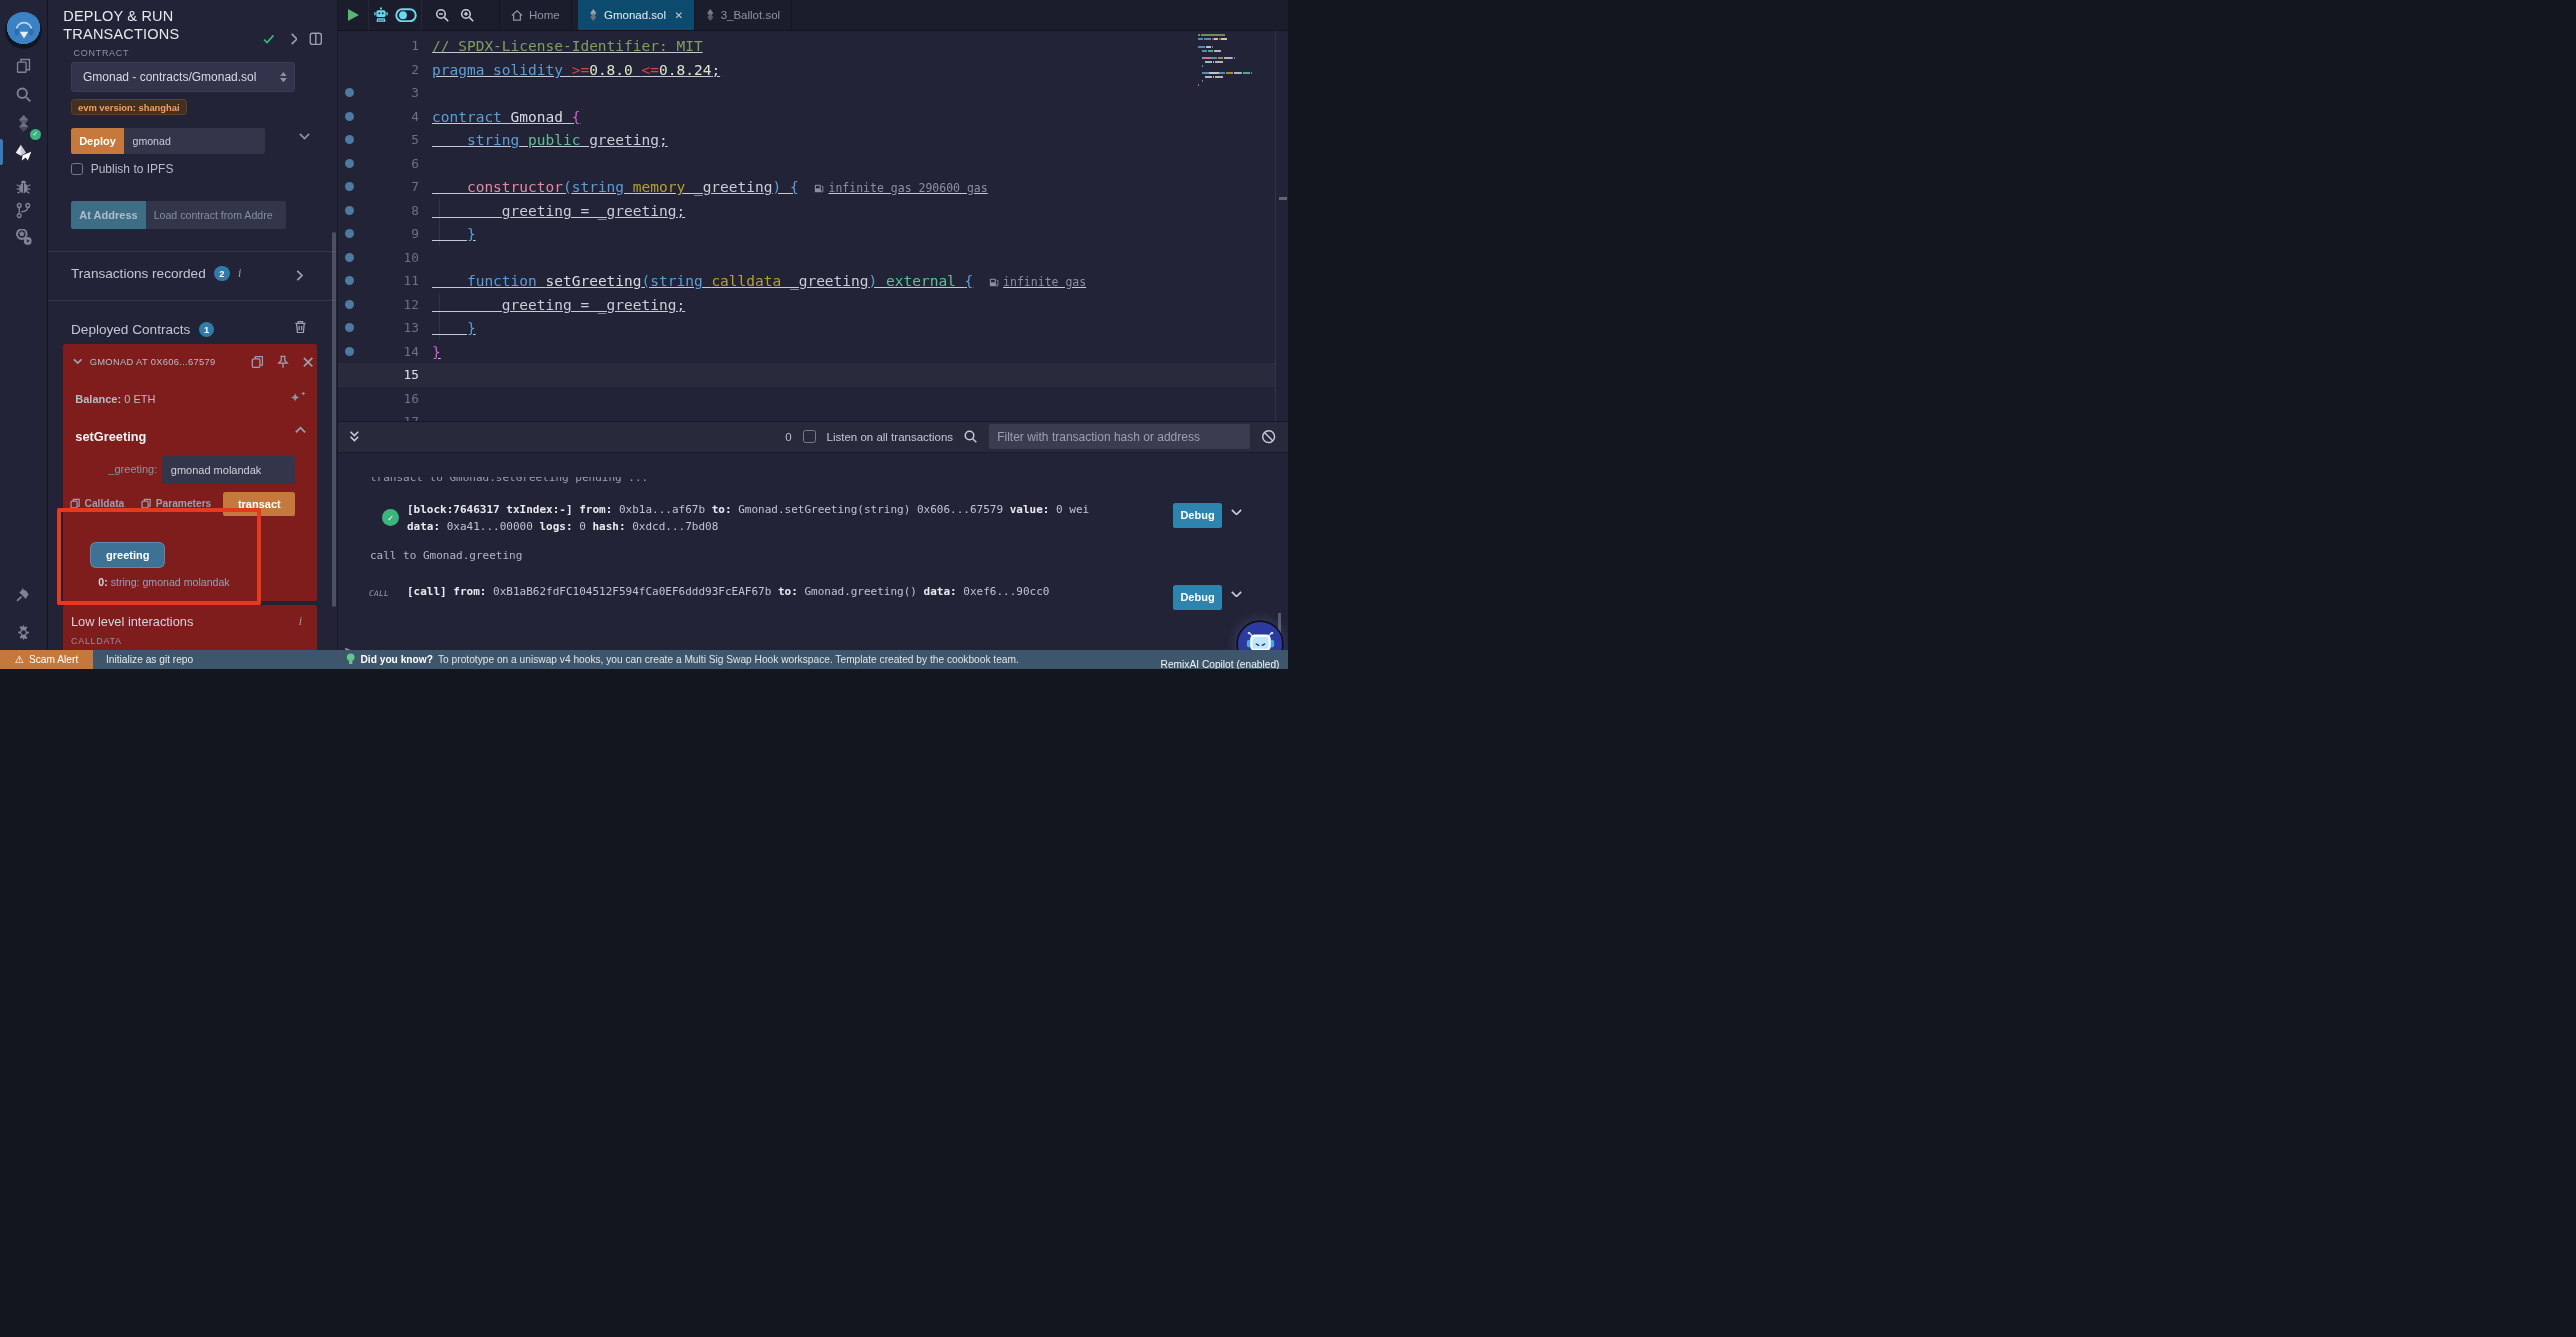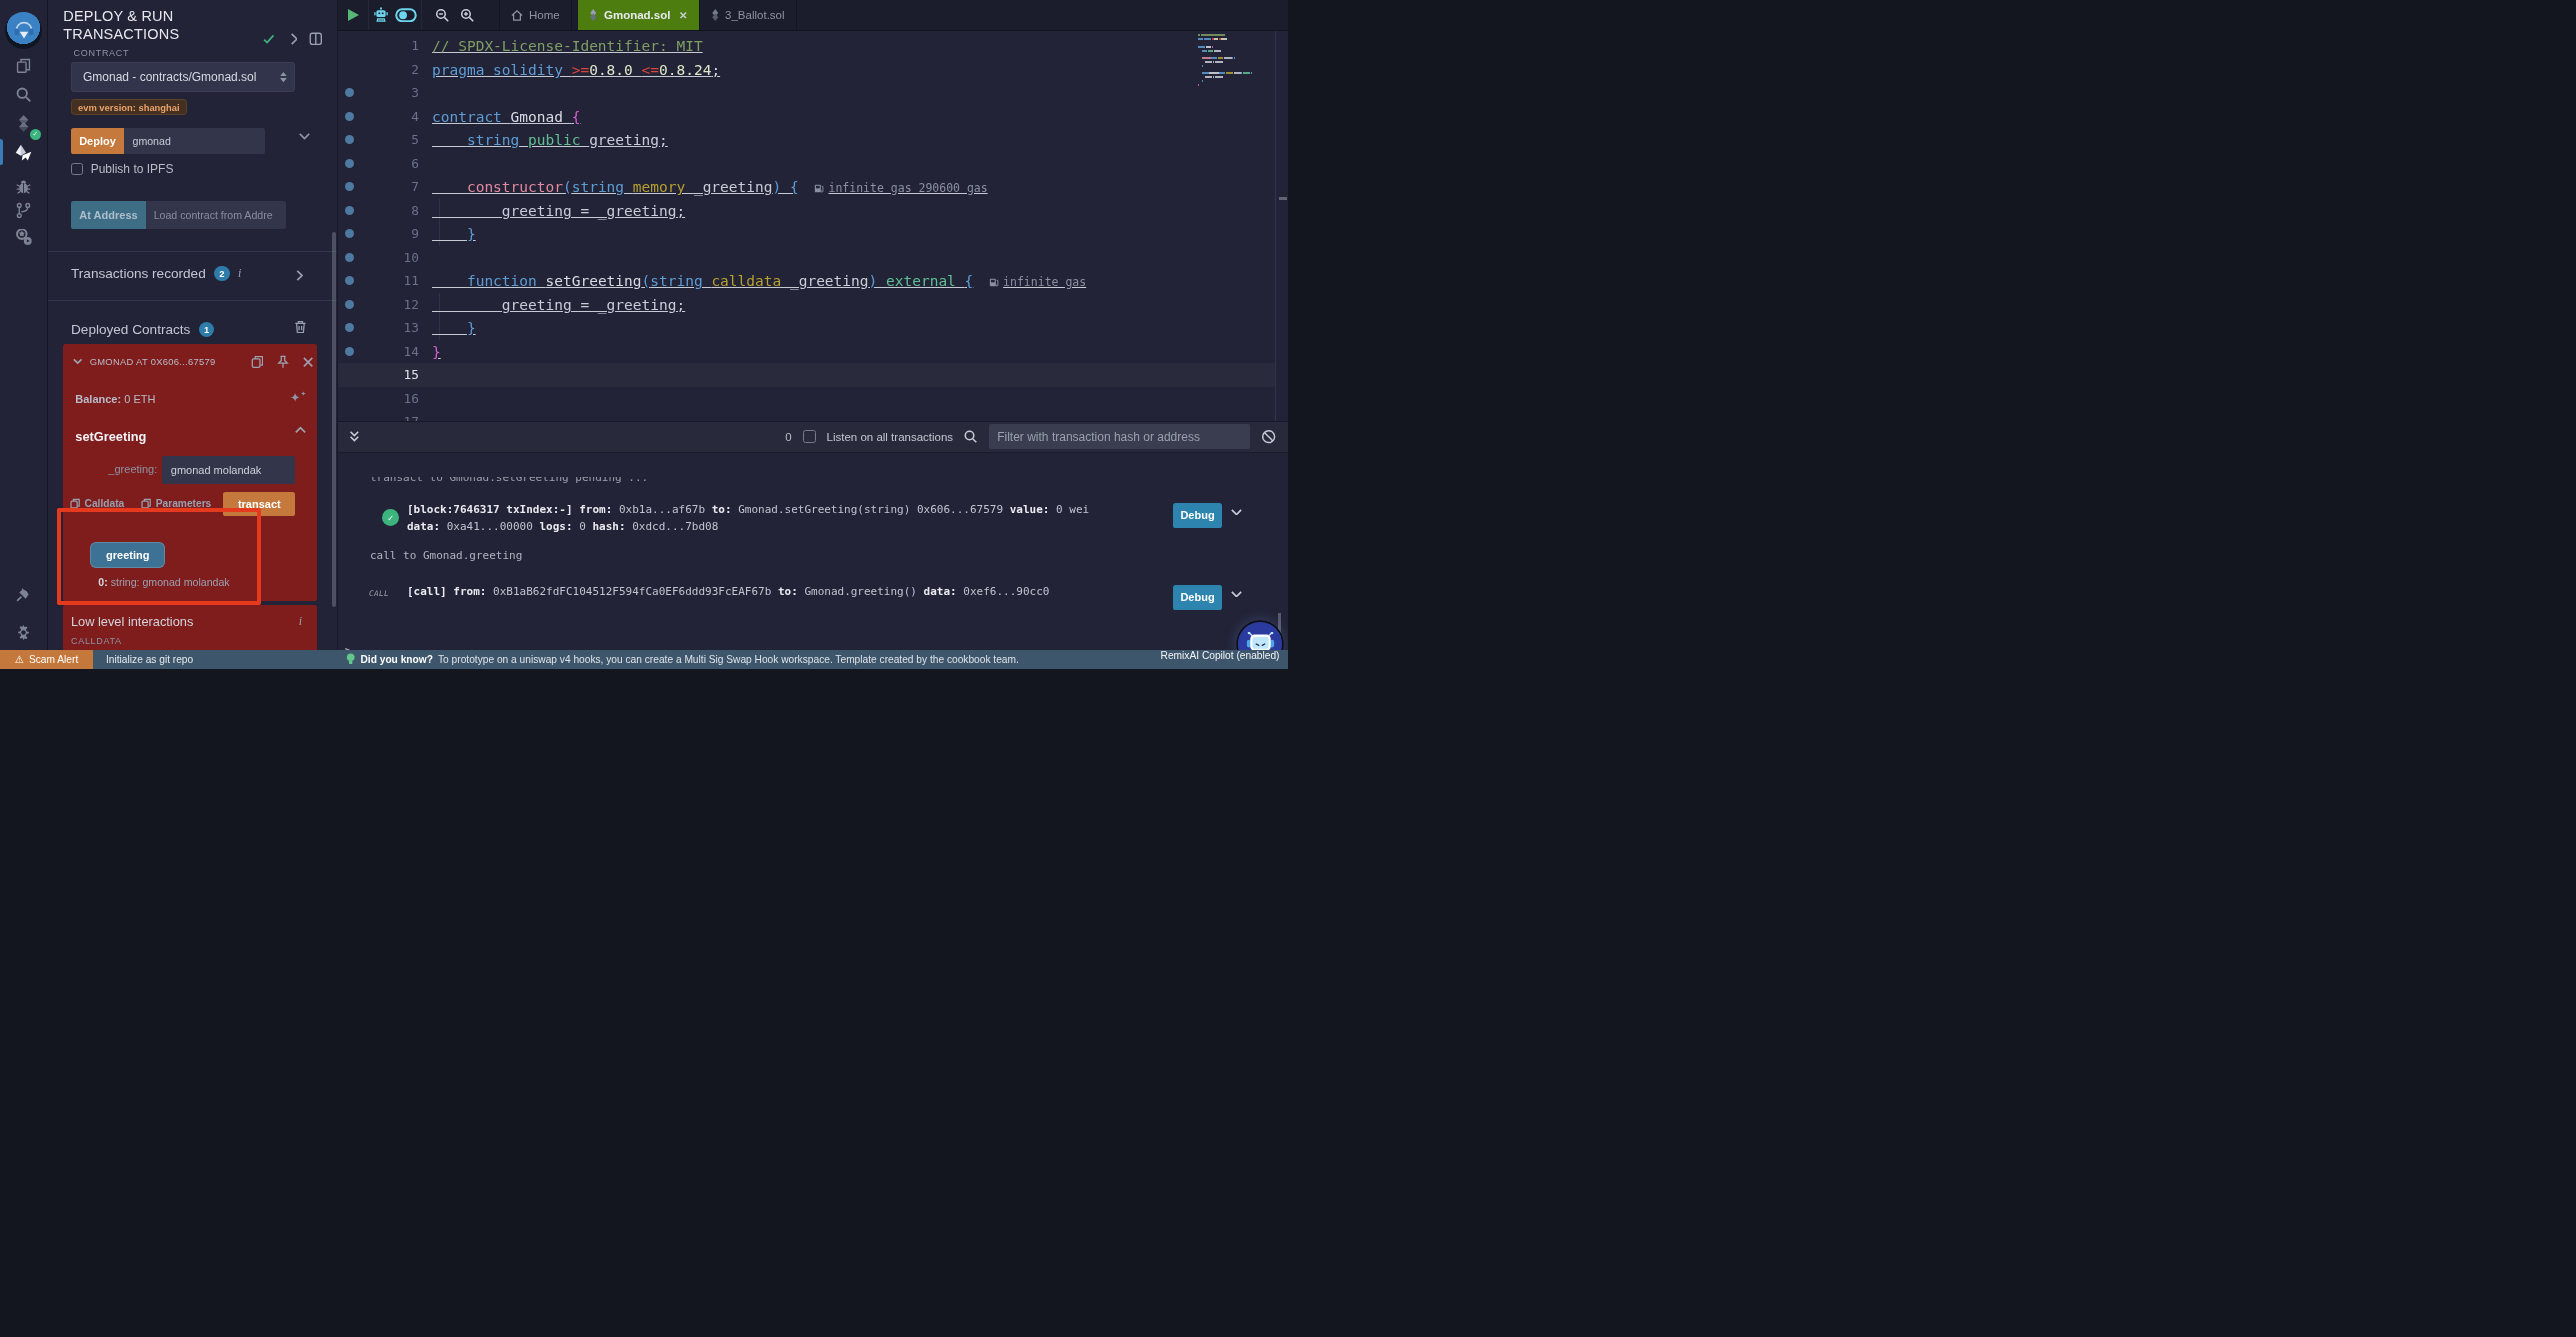--- a/index.html
+++ b/index.html
@@ -84,21 +84,21 @@
   #editor{position:absolute;left:337px;top:0;width:951px;height:421px;background:#222336;border-left:0.9px solid #171928;}
   #tabstrip{position:absolute;left:0;top:0;width:100%;height:31px;background:#1b1d2c;border-bottom:0.9px solid #121422;
      display:flex;align-items:stretch;}
   .tcell{display:flex;align-items:center;justify-content:center;border-right:0.9px solid #262839;}
   #cell-run{width:31px;}
   #cell-ai{width:53px;gap:6.8px;color:#6cd6ee;}
   .play-tri{width:0;height:0;border-left:11px solid #57b673;border-top:6.8px solid transparent;border-bottom:6.8px solid transparent;}
   #cell-zoom{width:65px;gap:10.2px;color:#c8ccd6;border-right:none;}
   .tab{display:flex;align-items:center;gap:6px;padding:0 11px;font-size:11.5px;color:#8e93a3;border-right:0.9px solid #14161f;}
   #tab-home{margin-left:12px;border-left:0.9px solid #14161f;}
-  #tab-gmonad{background:#4d7c0f;color:#e9ebf1;font-weight:700;margin-left:6.8px;justify-content:flex-end;}
+  #tab-gmonad{background:#0c4a6e;color:#e9ebf1;font-weight:400;margin-left:6.8px;justify-content:flex-end;}
   .tab .sol-ic{color:#9aa0b0;}
   .tab .close-x{color:#c8ccd6;font-size:10.2px;margin-left:2.6px;}
   #code-area{position:absolute;left:0;top:31px;width:951px;height:390px;overflow:hidden;}
   .code-line{position:absolute;left:0;width:937px;height:24px;}
   .code-line.current{background:#292b3d;}
   .ln{position:absolute;left:0;top:0;width:81px;text-align:right;font-size:12.8px;color:#6b7186;line-height:24px;
      font-family:"DejaVu Sans Mono",monospace;}
   .code-line.current .ln{color:#dfe2ea;}
   .gdot{position:absolute;left:6.8px;top:6.8px;width:9.4px;height:9.4px;border-radius:50%;background:#4e79a0;}
   .ctext{position:absolute;left:94px;top:0;white-space:pre;font-family:"DejaVu Sans Mono",monospace;
@@ -140,21 +140,21 @@
      box-shadow:0 0 0 1.7px #0c0e18,0 0 13.6px rgba(130,160,255,.35);display:flex;align-items:center;justify-content:center;}
 
   
   #status-bar{position:absolute;left:0;top:650px;width:1288px;height:19px;background:#3e566b;z-index:9;
      font-size:10.2px;color:#dfe3e8;}
   #scam-alert{position:absolute;left:0;top:0;width:93px;height:19px;background:#c5783c;color:#fff;
      display:flex;align-items:center;justify-content:center;gap:5.1px;font-size:10.2px;}
   #init-git{position:absolute;left:106px;top:0;height:19px;display:flex;align-items:center;color:#e6eaee;}
   #tip{position:absolute;left:346px;top:0;height:19px;display:flex;align-items:center;gap:5.1px;white-space:nowrap;}
   #tip b{color:#fff;}
-  #copilot-label{position:absolute;right:8.5px;top:0;height:20px;display:flex;align-items:flex-start;color:#f2f4f7;}
+  #copilot-label{position:absolute;right:8.5px;top:0;height:20px;display:flex;align-items:flex-end;color:#f2f4f7;}
   svg{display:block;}
 </style>
 </head>
 <body>
 
 <div id="app">
 
   <aside id="activity-bar">
     <div id="remix-logo">
       <svg width="22" height="22" viewBox="0 0 26 26">

